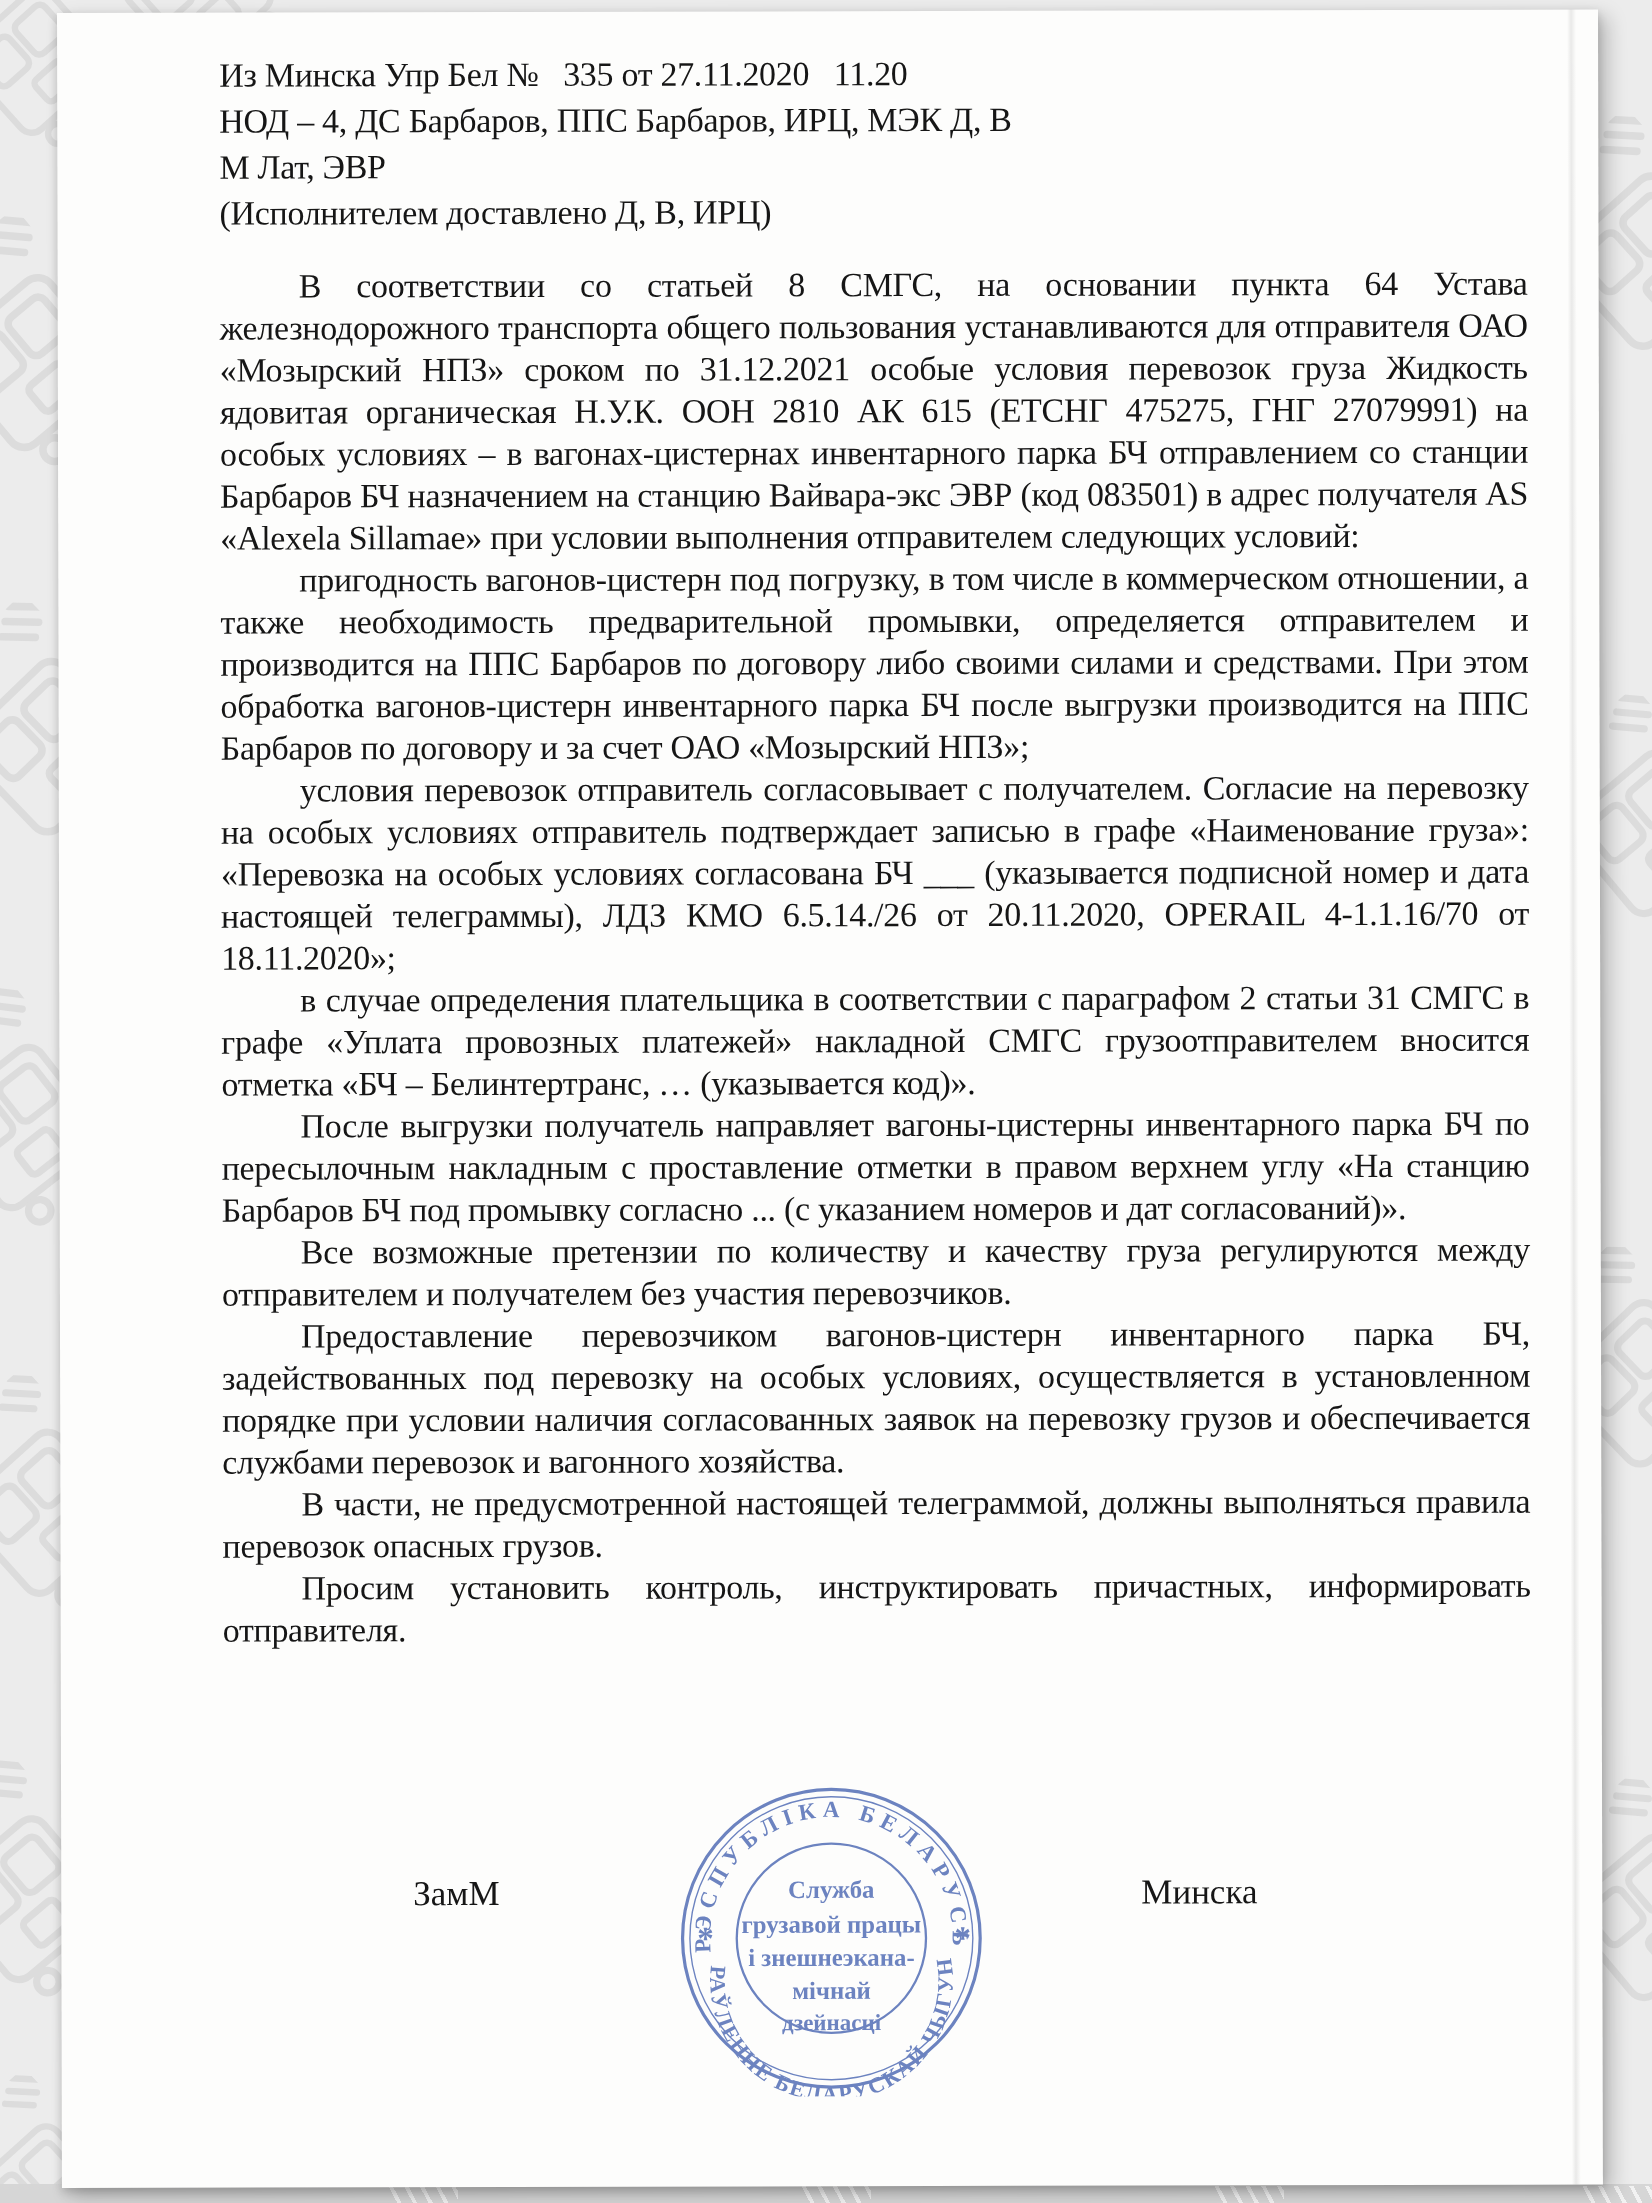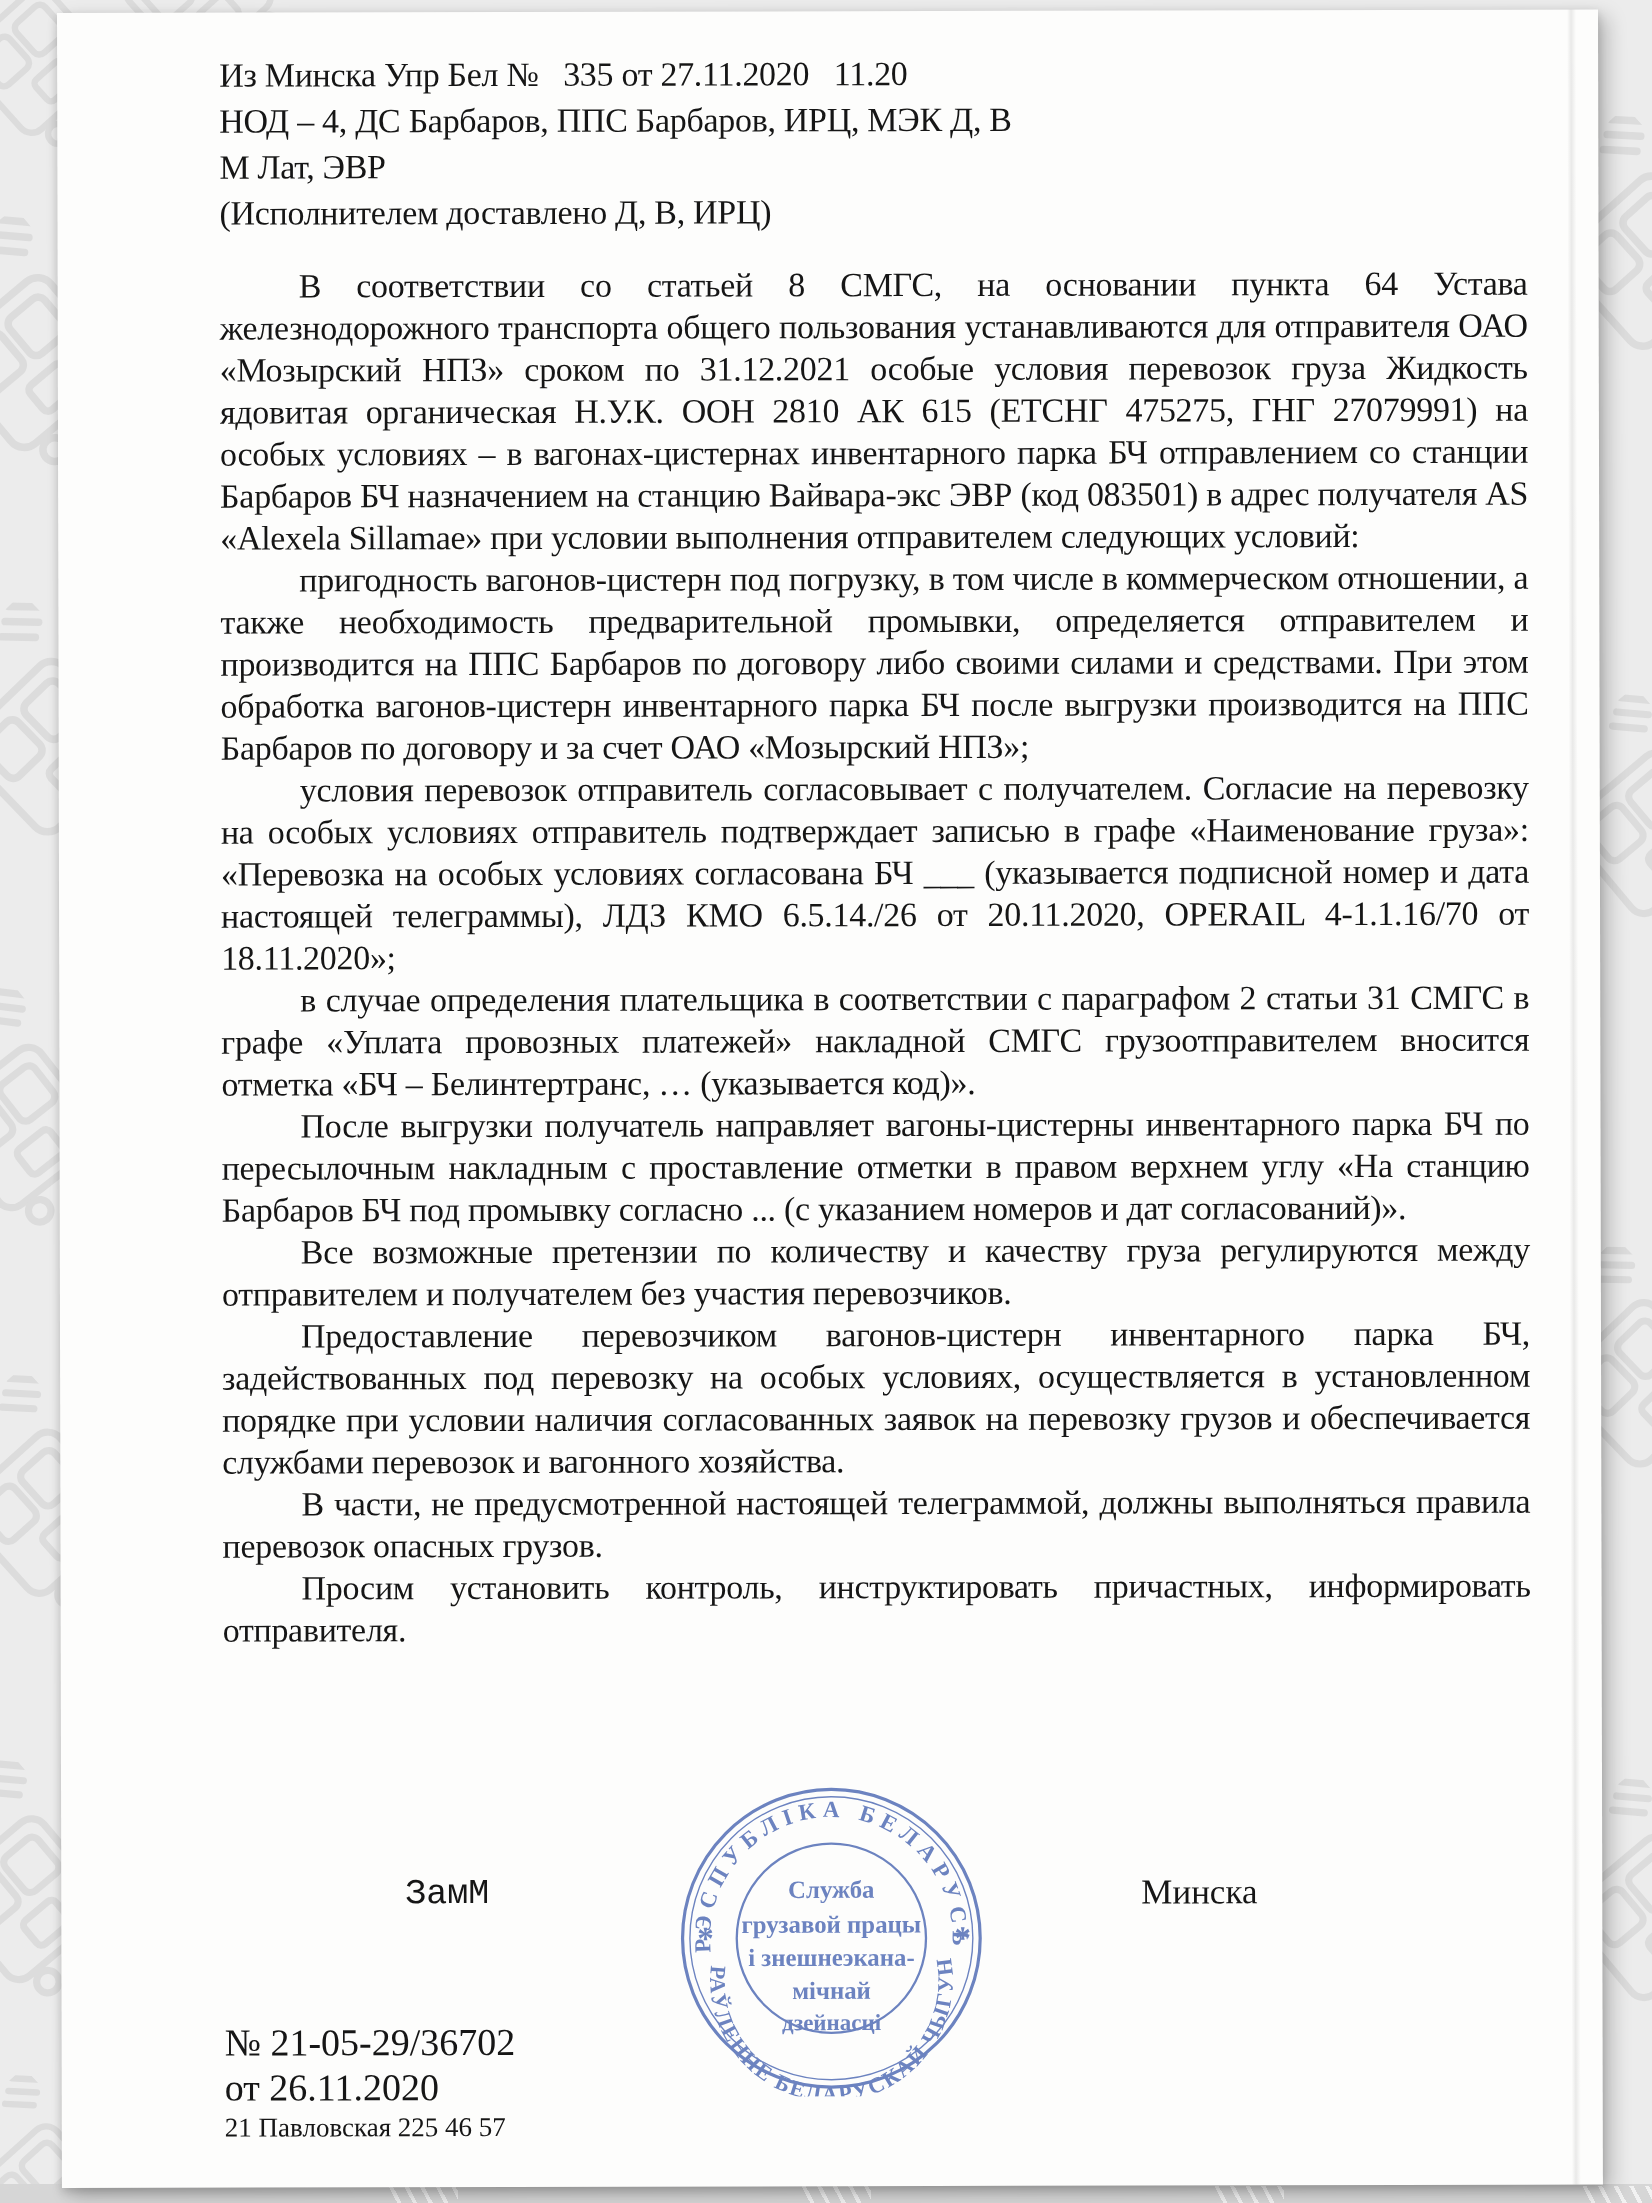--- a/index.html
+++ b/index.html
@@ -24,21 +24,21 @@
   .fold{position:absolute;top:0;bottom:0;right:22px;width:9.2px;
     background:linear-gradient(90deg, rgba(0,0,0,0) 0%, rgba(0,0,0,0.08) 45%, rgba(0,0,0,0) 100%);}
   .content{
     position:absolute;left:162px;top:40px;width:1308px;
     color:#161616;font-size:34px;letter-spacing:-0.3px;
   }
   .hdr{line-height:46px;white-space:pre-wrap;}
   .paras{margin-top:29px;}
   .paras p{margin:0;line-height:42px;text-align:justify;text-indent:79px;}
   .sig{position:absolute;top:1862px;left:0;width:1541px;font-size:35px;color:#161616;}
-  .sig .zamm{position:absolute;left:344px;font-family:Liberation Mono, monospace;}
+  .sig .zamm{position:absolute;left:352px;}
   .sig .liz{position:absolute;left:1080px;}
   .footer{position:absolute;left:163px;top:2007px;color:#161616;}
   .footer .num{font-size:38px;line-height:46px;}
   .footer .date{font-size:38px;line-height:44px;}
   .footer .contact{font-size:27px;line-height:37px;}
   
   .stamp{position:absolute;left:612px;top:1769px;width:316px;height:316px;opacity:0.82;z-index:2;}
   .stamp text{font-family:"Liberation Serif", serif;fill:#4d69b3;}
   .stamp .ring{stroke:#4d69b3;fill:none;}
   .arc-top{font-size:25px;letter-spacing:7px;font-weight:bold;}
@@ -181,19 +181,14 @@
       <text class="star" x="24" y="182">*</text>
       <text class="star" x="304" y="182">*</text>
       <text class="ctr" x="170" y="126">Служба</text>
       <text class="ctr" x="170" y="164">грузавой працы</text>
       <text class="ctr" x="170" y="200">і знешнеэкана-</text>
       <text class="ctr" x="170" y="236">мічнай</text>
       <text class="ctr small" x="170" y="270">дзейнасці</text>
     </g>
   </svg>
 
-  <div class="footer">
-    <div class="num">№ 21-05-29/36702</div>
-    <div class="date">от 26.11.2020</div>
-    <div class="contact">21 Павловская 225 46 57</div>
-  </div>
 </div>
 
 
 </body></html>

